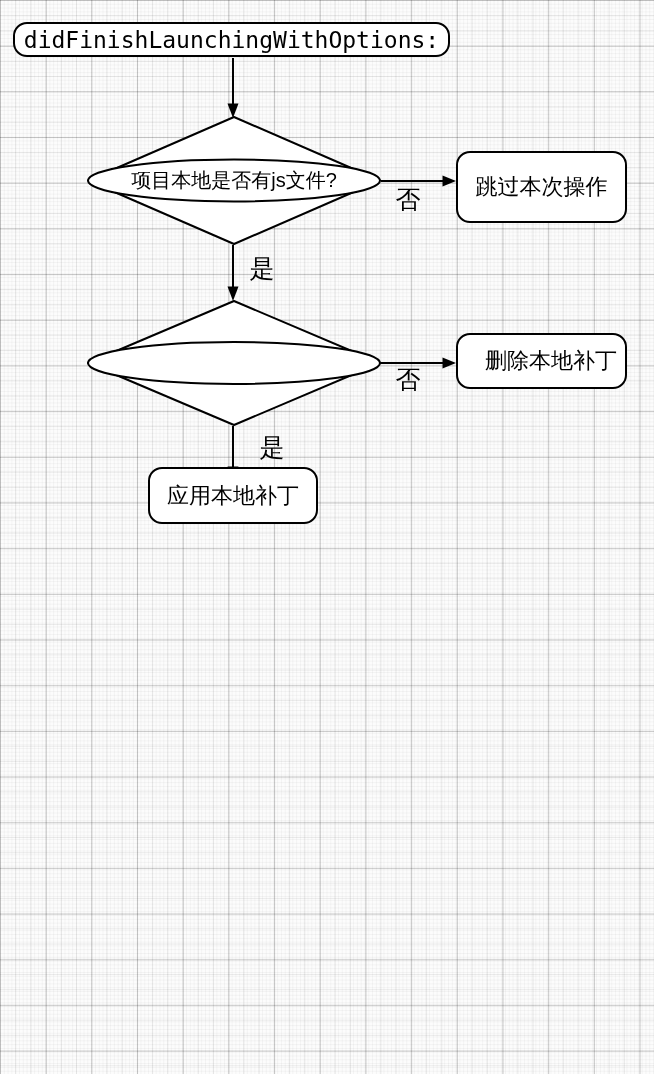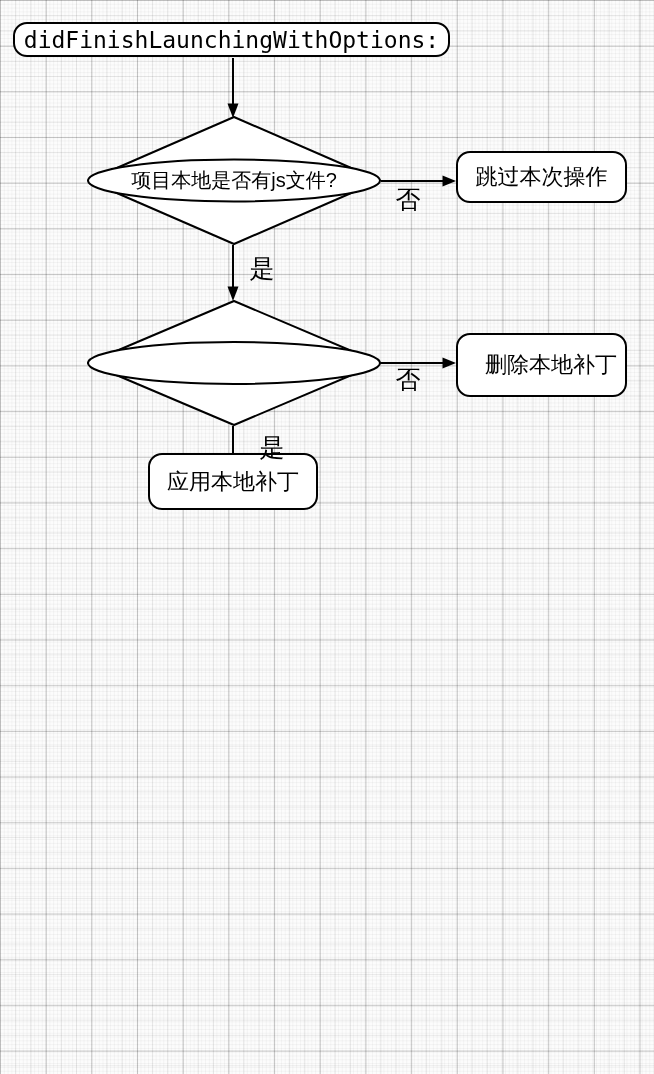--- a/index.html
+++ b/index.html
@@ -49,23 +49,23 @@
     font-family: "DejaVu Sans Mono", monospace;
     font-size: 23px;
     white-space: nowrap;
   }
 
   .action-node {
     border-radius: 14px;
     font-size: 22px;
     white-space: nowrap;
   }
-  .action-skip   { left: 456px; top: 151px; width: 171px; height: 52px; }
-  .action-delete { left: 456px; top: 333px; width: 171px; height: 64px; padding-left: 19px; }
-  .action-apply  { left: 148px; top: 453px; width: 170px; height: 57px; }
+  .action-skip   { left: 456px; top: 151px; width: 171px; height: 72px; }
+  .action-delete { left: 456px; top: 333px; width: 171px; height: 56px; padding-left: 19px; }
+  .action-apply  { left: 148px; top: 467px; width: 170px; height: 57px; }
 
   .diamond-label {
     position: absolute;
     left: 88px;
     width: 292px;
     height: 33px;
     line-height: 33px;
     text-align: center;
     font-size: 20px;
     color: #000000;

